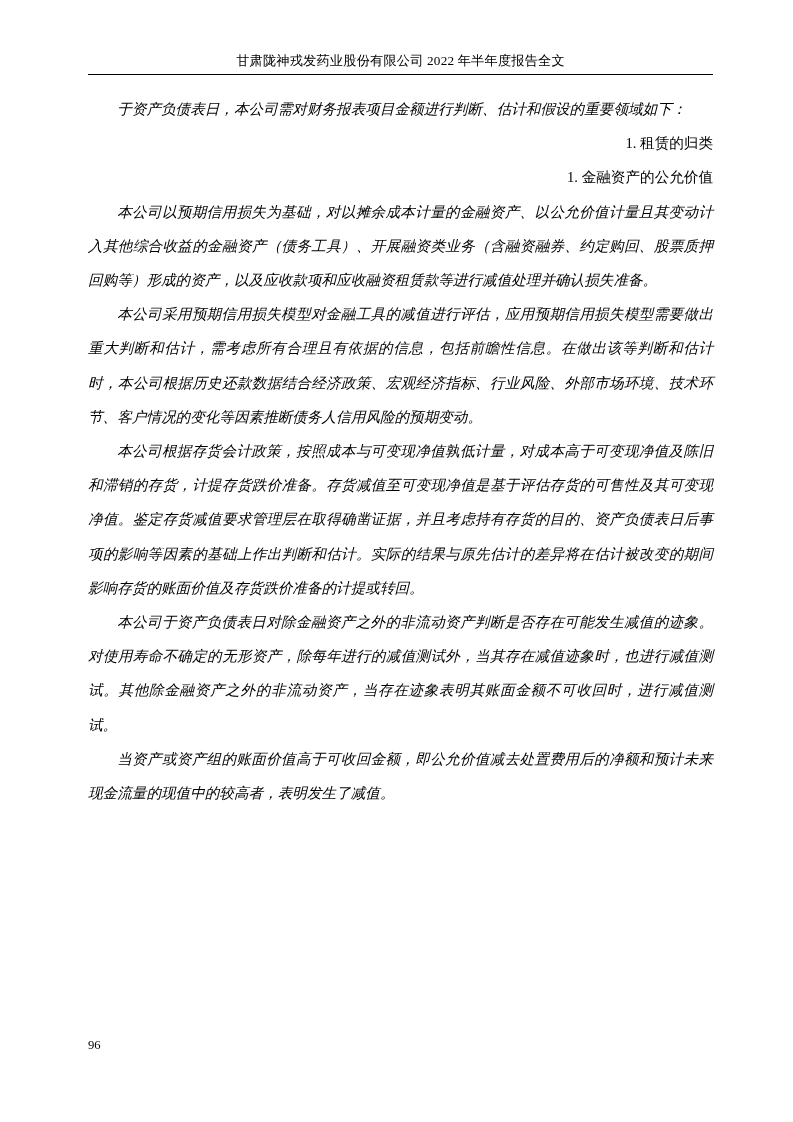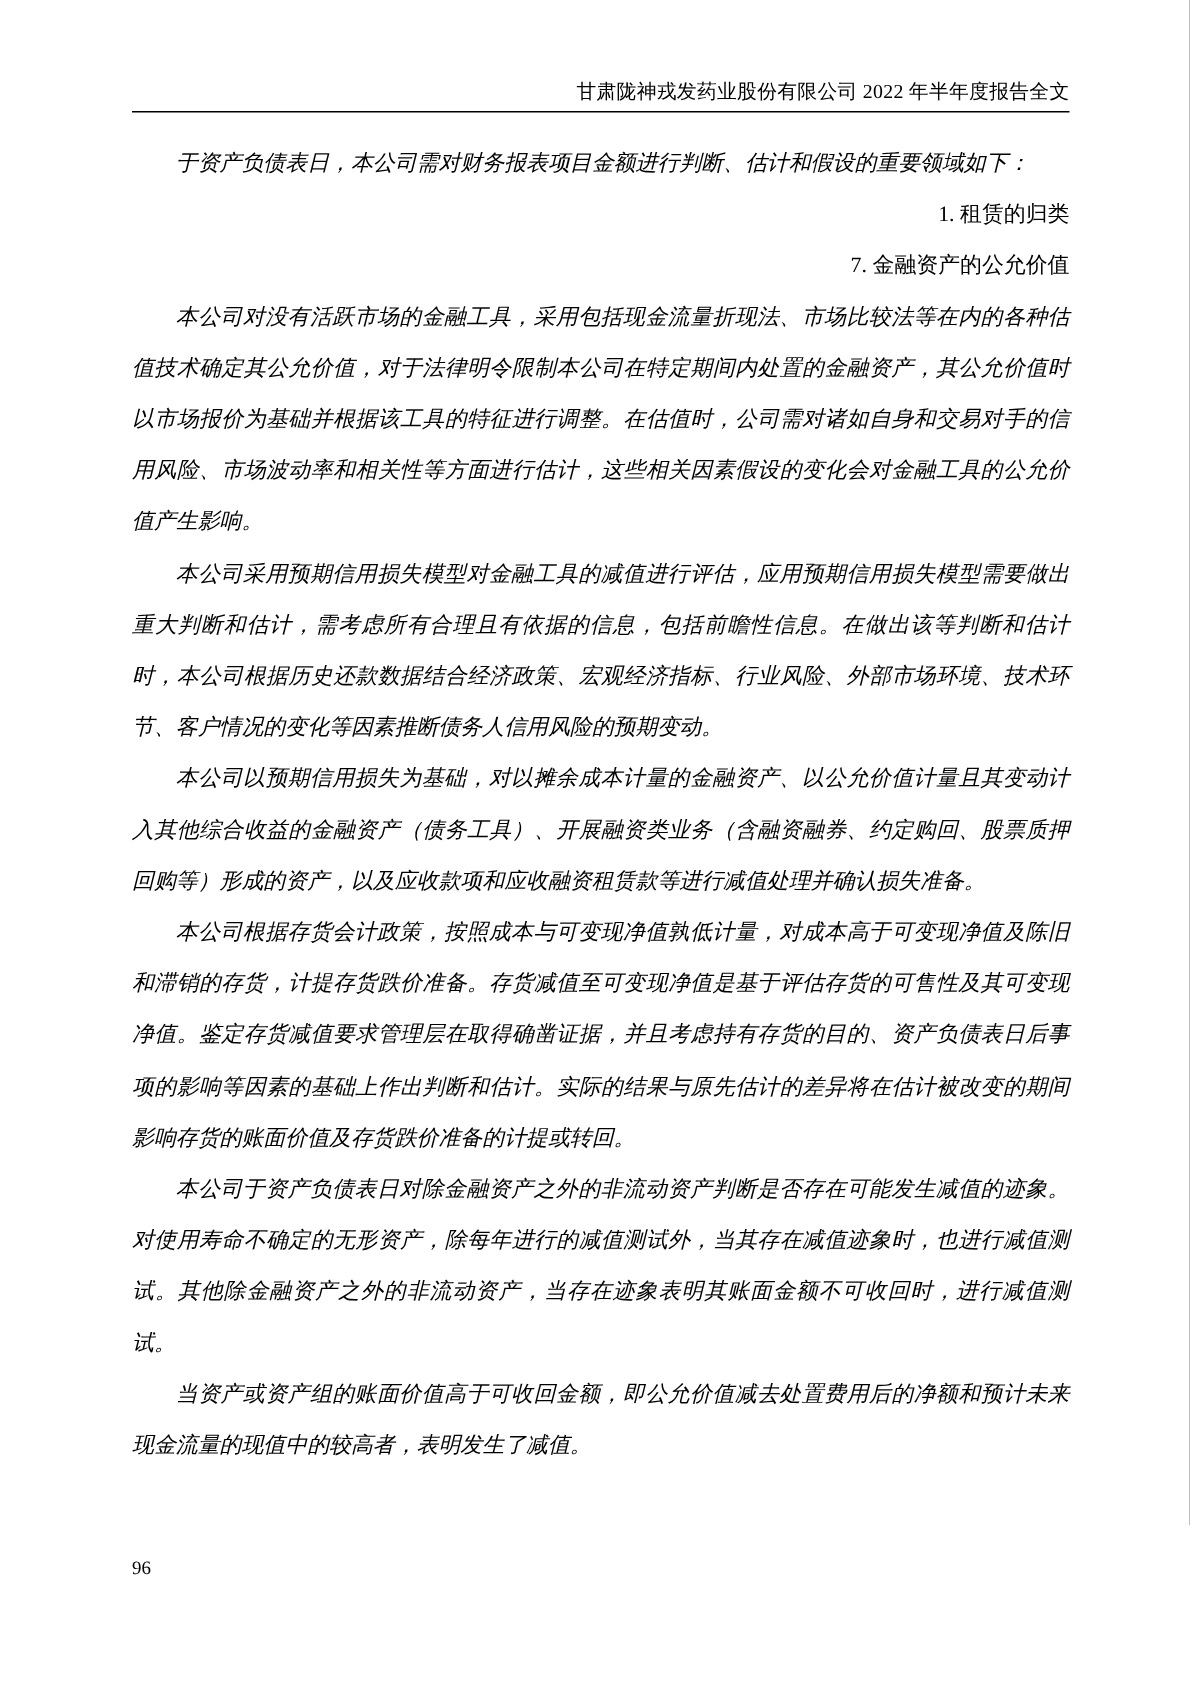--- a/index.html
+++ b/index.html
@@ -24,21 +24,21 @@
     left: 88px;
     top: 0;
     width: 625px;
     height: 1122px;
   }
   .header {
     position: absolute;
     top: 52px;
     right: 0;
     width: 100%;
-    text-align: right;
+    text-align: center;
     font-size: 13.2px;
     color: #000;
     letter-spacing: 0.2px;
     white-space: nowrap;
   }
   .header-rule {
     position: absolute;
     top: 74px;
     left: 0;
     width: 625px;
@@ -79,23 +79,22 @@
 </head>
 <body>
 
 <div class="page">
   <div class="page-inner">
     <div class="header">甘肃陇神戎发药业股份有限公司 2022 年半年度报告全文</div>
     <div class="header-rule"></div>
     <div class="content">
         <p class="para">于资产负债表日，本公司需对财务报表项目金额进行判断、估计和假设的重要领域如下：</p>
         <p class="heading">1. 租赁的归类</p>
-        <p class="heading">7. 金融资产的公允价值</p>
-        <p class="para">本公司对没有活跃市场的金融工具，采用包括现金流量折现法、市场比较法等在内的各种估值技术确定其公允价值，对于法律明令限制本公司在特定期间内处置的金融资产，其公允价值时以市场报价为基础并根据该工具的特征进行调整。在估值时，公司需对诸如自身和交易对手的信用风险、市场波动率和相关性等方面进行估计，这些相关因素假设的变化会对金融工具的公允价值产生影响。</p>
+        <p class="heading">1. 金融资产的公允价值</p>
+        <p class="para">本公司以预期信用损失为基础，对以摊余成本计量的金融资产、以公允价值计量且其变动计入其他综合收益的金融资产（债务工具）、开展融资类业务（含融资融券、约定购回、股票质押回购等）形成的资产，以及应收款项和应收融资租赁款等进行减值处理并确认损失准备。</p>
         <p class="para">本公司采用预期信用损失模型对金融工具的减值进行评估，应用预期信用损失模型需要做出重大判断和估计，需考虑所有合理且有依据的信息，包括前瞻性信息。在做出该等判断和估计时，本公司根据历史还款数据结合经济政策、宏观经济指标、行业风险、外部市场环境、技术环节、客户情况的变化等因素推断债务人信用风险的预期变动。</p>
-        <p class="para">本公司以预期信用损失为基础，对以摊余成本计量的金融资产、以公允价值计量且其变动计入其他综合收益的金融资产（债务工具）、开展融资类业务（含融资融券、约定购回、股票质押回购等）形成的资产，以及应收款项和应收融资租赁款等进行减值处理并确认损失准备。</p>
         <p class="para">本公司根据存货会计政策，按照成本与可变现净值孰低计量，对成本高于可变现净值及陈旧和滞销的存货，计提存货跌价准备。存货减值至可变现净值是基于评估存货的可售性及其可变现净值。鉴定存货减值要求管理层在取得确凿证据，并且考虑持有存货的目的、资产负债表日后事项的影响等因素的基础上作出判断和估计。实际的结果与原先估计的差异将在估计被改变的期间影响存货的账面价值及存货跌价准备的计提或转回。</p>
         <p class="para">本公司于资产负债表日对除金融资产之外的非流动资产判断是否存在可能发生减值的迹象。对使用寿命不确定的无形资产，除每年进行的减值测试外，当其存在减值迹象时，也进行减值测试。其他除金融资产之外的非流动资产，当存在迹象表明其账面金额不可收回时，进行减值测试。</p>
         <p class="para">当资产或资产组的账面价值高于可收回金额，即公允价值减去处置费用后的净额和预计未来现金流量的现值中的较高者，表明发生了减值。</p>
       </div>
     <div class="footer-pageno">96</div>
   </div>
 </div>
 
 </body></html>

